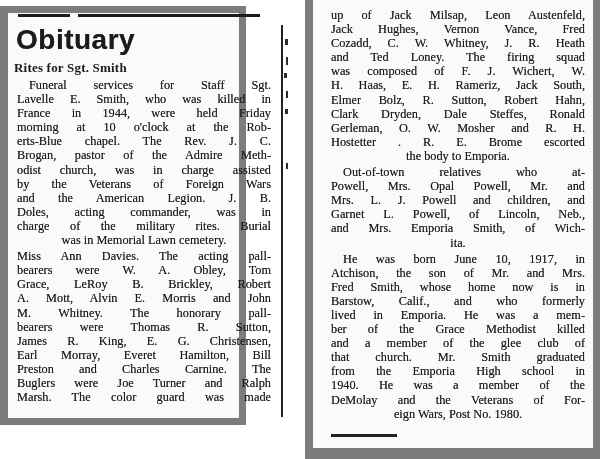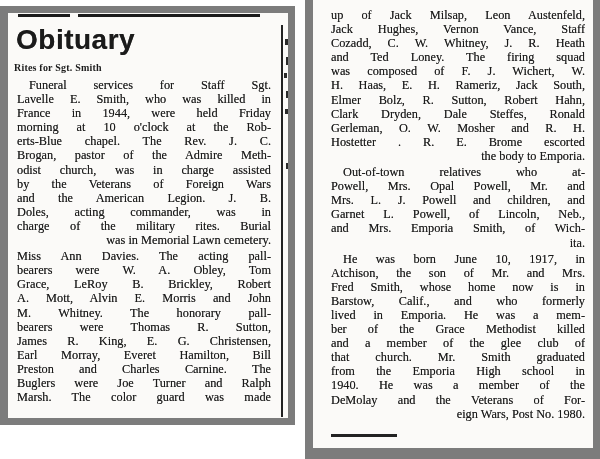--- a/index.html
+++ b/index.html
@@ -13,58 +13,58 @@
     font-family:"Liberation Serif", serif;
     overflow:hidden;
   }
   .canvas{position:absolute;inset:0;background:#ffffff;overflow:hidden;}
 
   .clipping{
     position:absolute;background:var(--paper);
     border-style:solid;border-color:var(--frame);
     box-sizing:border-box;
   }
-  .clipping.left{left:0;top:6px;width:295px;height:419px;border-width:7px 7px 7px 8px;}
+  .clipping.left{left:0;top:6px;width:246px;height:419px;border-width:7px 7px 7px 8px;}
   .clipping.right{left:305px;top:0;width:295px;height:459px;border-width:0 7px 11px 8px;}
 
   .inner{position:absolute;inset:0;}
 
   
   .rule-seg{position:absolute;background:var(--ink);}
   .rule-seg.seg1{left:10px;top:1px;width:52px;height:3px;}
   .rule-seg.seg2{left:70px;top:1px;width:182px;height:2.5px;}
 
   .headline{
     position:absolute;left:8px;top:11px;margin:0;
     font-family:"Liberation Sans", sans-serif;
     font-weight:700;font-size:28px;line-height:32px;
     letter-spacing:0.5px;color:var(--ink);
     text-shadow:0 0 0.6px rgba(20,20,20,0.7);
   }
   .subhead{
     position:absolute;left:6px;top:48px;margin:0;
-    font-size:10px;line-height:14px;font-weight:700;color:var(--ink);
+    font-size:13px;line-height:14px;font-weight:700;color:var(--ink);
     letter-spacing:0.2px;
   }
 
   .coltext{
     position:absolute;width:258px;color:var(--ink);
     font-size:12.3px;
     text-shadow:0 0 0.5px rgba(20,20,20,0.6);
   }
   .coltext.leftcol{left:7px;top:63px;}
   .coltext.rightcol{left:16px;top:6px;}
 
   .para{margin:2px;}
   .tline{
     height:14.1px;line-height:14.1px;overflow:hidden;
     text-align:justify;white-space:normal;
   }
   .tline::after{content:"";display:inline-block;width:100%;}
-  .tline.last{text-align:right;}
+  .tline.last{text-align:center;}
   .tline.last::after{content:none;}
   .tline.first{text-indent:12px;}
 
   
   .colrule{position:absolute;left:273px;top:12px;width:1.5px;height:392px;background:#222;}
 
   
   .artifact{position:absolute;background:#2a2a2a;}
   .artifact.a1{left:277px;top:26px;width:3px;height:6px;}
   .artifact.a2{left:278px;top:44px;width:2px;height:8px;}
@@ -124,21 +124,21 @@
       <div class="artifact a5"></div>
       <div class="artifact a6"></div>
     </div>
   </section>
 
   <section class="clipping right">
     <div class="inner">
       <div class="coltext rightcol">
           <div class="para">
             <div class="tline">up of Jack Milsap, Leon Austenfeld,</div>
-            <div class="tline">Jack Hughes, Vernon Vance, Staff</div>
+            <div class="tline">Jack Hughes, Vernon Vance, Fred</div>
             <div class="tline">Cozadd, C. W. Whitney, J. R. Heath</div>
             <div class="tline">and Ted Loney.  The firing squad</div>
             <div class="tline">was composed of F. J. Wichert, W.</div>
             <div class="tline">H. Haas, E. H. Rameriz, Jack South,</div>
             <div class="tline">Elmer Bolz, R. Sutton, Robert Hahn,</div>
             <div class="tline">Clark Dryden, Dale Steffes, Ronald</div>
             <div class="tline">Gerleman, O. W. Mosher and R. H.</div>
             <div class="tline">Hostetter . R. E. Brome escorted</div>
             <div class="tline last">the body to Emporia.</div>
           </div>

